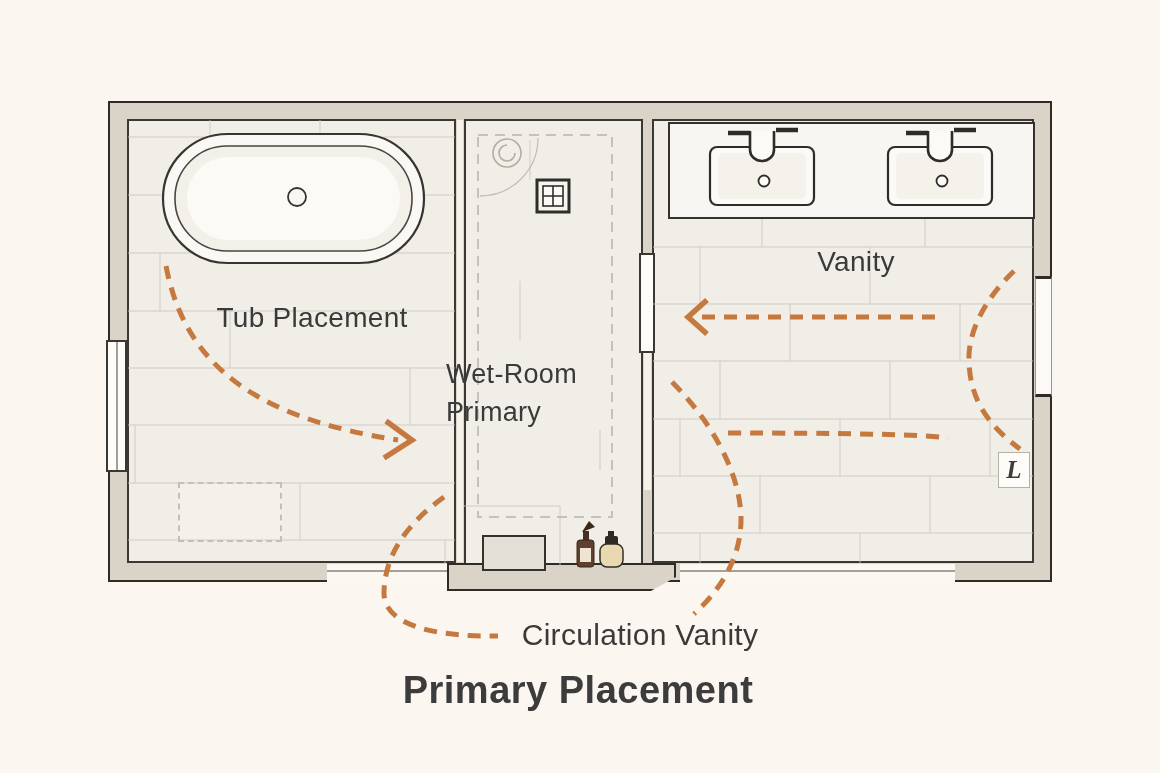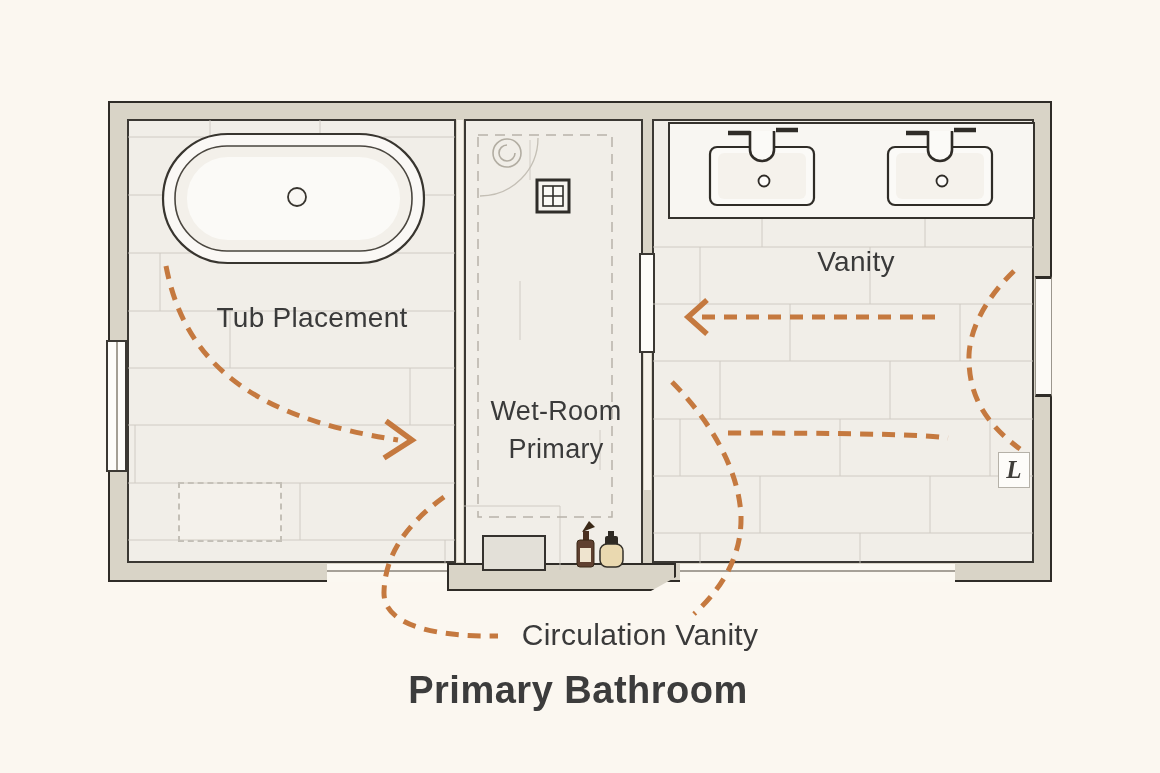--- a/index.html
+++ b/index.html
@@ -45,24 +45,24 @@
   
   .rug{left:178px;top:482px;width:104px;height:60px;border:2px dashed #c3bfb6;
     background:#f4f1eb;z-index:4}
   
   .l-marker{left:998px;top:452px;width:32px;height:36px;background:#fdfcf9;
     border:1.5px solid #b5b1a8;z-index:6;display:flex;align-items:center;justify-content:center;
     font-family:"Liberation Serif",serif;font-style:italic;font-weight:bold;font-size:25px;color:#3f3d39}
   
   svg.art{left:0;top:0;width:1160px;height:773px;z-index:5;pointer-events:none}
   
-  .label{z-index:6;color:var(--ink);text-align:center;transform:translate(-50%,-50%);
+  .label{z-index:6;color:var(--ink);transform:translate(-50%,-50%);
     white-space:nowrap;letter-spacing:.3px}
   .label-tub{left:312px;top:318px;font-size:28px}
-  .label-shower{left:556px;top:430px;font-size:27px;line-height:1.42;white-space:normal;width:220px}
+  .label-shower{left:556px;top:393px;font-size:27px;line-height:1.42;white-space:normal;width:220px}
   .label-vanity{left:856px;top:262px;font-size:28px}
   .label-circulation{left:640px;top:635px;font-size:30px}
   .label-title{left:578px;top:690px;font-size:38px;font-weight:bold;color:#3c3c3c;letter-spacing:.5px}
 </style>
 </head>
 <body>
 
 <div class="stage">
 
   <div class="abs outer-wall"></div>
@@ -165,16 +165,16 @@
     </g>
   </svg>
 
   <div class="abs label label-tub">Tub Placement</div>
   <div class="abs label label-shower">
     <span>Wet-Room</span><br>
     <span>Primary</span>
   </div>
   <div class="abs label label-vanity">Vanity</div>
   <div class="abs label label-circulation">Circulation Vanity</div>
-  <div class="abs label label-title">Primary Bathroom</div>
+  <div class="abs label label-title">Primary Placement</div>
 
   <div class="abs l-marker">L</div>
 </div>
 
 </body></html>

